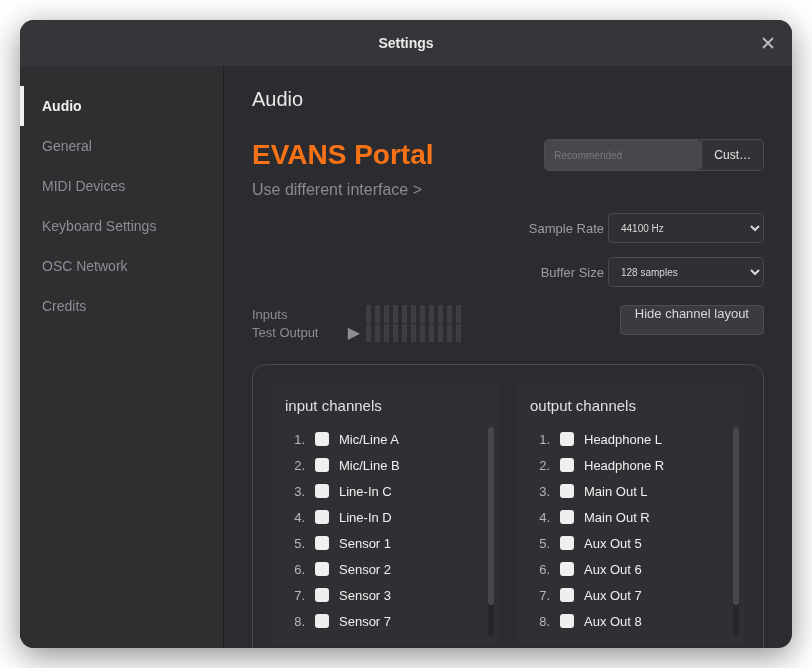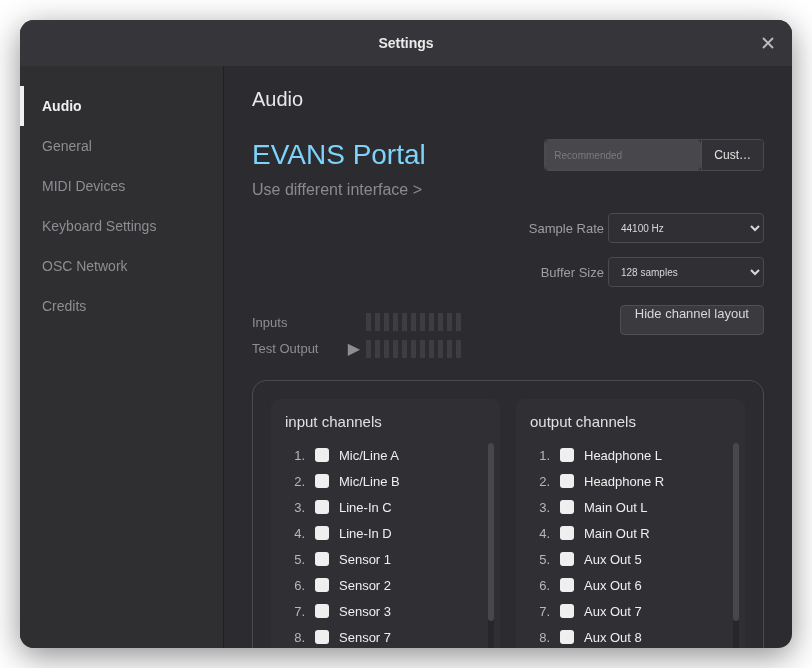--- a/index.html
+++ b/index.html
@@ -9,32 +9,32 @@
     .titlebar .title{color:#eaeaea;font-size:14px;font-weight:600}
     .close-btn{position:absolute;right:14px;top:13px;width:20px;height:20px;display:flex;align-items:center;justify-content:center;cursor:pointer}
     .close-btn svg{stroke:#bdbdbd;stroke-width:1.8;fill:none}
     .body{flex:1;display:flex;min-height:0}
     .sidebar{width:204px;background:#2f2f32;border-right:1px solid #202023;padding-top:20px}
     .side-item{height:40px;display:flex;align-items:center;padding:0 22px;color:#8d8d92;font-size:14px;cursor:pointer}
     .side-item.active{color:#f0f0f0;font-weight:600;border-left:4px solid #f0f0f0;padding-left:18px}
     .main{flex:1;padding:22px 28px 18px 28px;overflow:auto;color:#d8d8d8}
     .h1{font-size:20px;color:#e8e8e8;margin-bottom:28px}
     .iface-row{display:flex;justify-content:space-between;align-items:flex-start;margin-bottom:14px}
-    .iface-name{font-size:28px;color:#7dd3fc;font-weight:400}
+    .iface-name{font-size:28px;color:#f97316;font-weight:700}
     .iface-sub{font-size:16px;color:#8a8a8f;margin-top:10px;cursor:pointer}
     .seg{display:flex;border:1px solid #4a4a4f;border-radius:4px;overflow:hidden}
     .seg-btn{height:30px;padding:0 12px;font-size:12px;color:#7a7a7f;background:#323236;display:flex;align-items:center;cursor:pointer}
     .seg-btn.sel{background:#47474c;color:#7a7a7f}
     .seg-btn+.seg-btn{border-left:1px solid #4a4a4f}
     .seg-btn.other{color:#e5e5e5}
     .cfg-row{display:flex;justify-content:flex-end;align-items:center;margin-top:14px}
     .cfg-label{color:#9e9ea3;font-size:13px;margin-right:4px}
     .sel{width:156px;height:30px;background:#303034;color:#d8d8d8;border:1px solid #4a4a4f;border-radius:4px;padding:0 8px;font-size:10px}
     .hide-btn{height:30px;padding:0 14px;background:#3a3a3f;border:1px solid #4e4e53;border-radius:4px;color:#d8d8d8;font-size:13px;cursor:pointer}
-    .io-row{display:flex;align-items:center;margin-top:8px}
+    .io-row{display:flex;align-items:center;}
     .io-lbl{width:90px;color:#8d8d93;font-size:13px}
     .play{width:24px;text-align:center;color:#8d8d93;cursor:pointer}
     .meters{display:flex;gap:4px}
     .meter-seg{width:5px;height:18px;background:#3d3d42}
     .io-section{display:flex;justify-content:space-between;align-items:flex-start}
     .io-left{flex:1}
     .io-right{display:flex;justify-content:flex-start;align-items:flex-start}
     .panel{margin-top:22px;border:1px solid #4a4a4f;border-radius:14px;padding:18px 18px 14px;display:flex;gap:16px}
     .col{flex:1;min-width:0;background:#303034;border-radius:8px;padding:14px 10px 10px 14px;position:relative}
     .col-title{font-size:15px;color:#e0e0e4;margin-bottom:12px}

